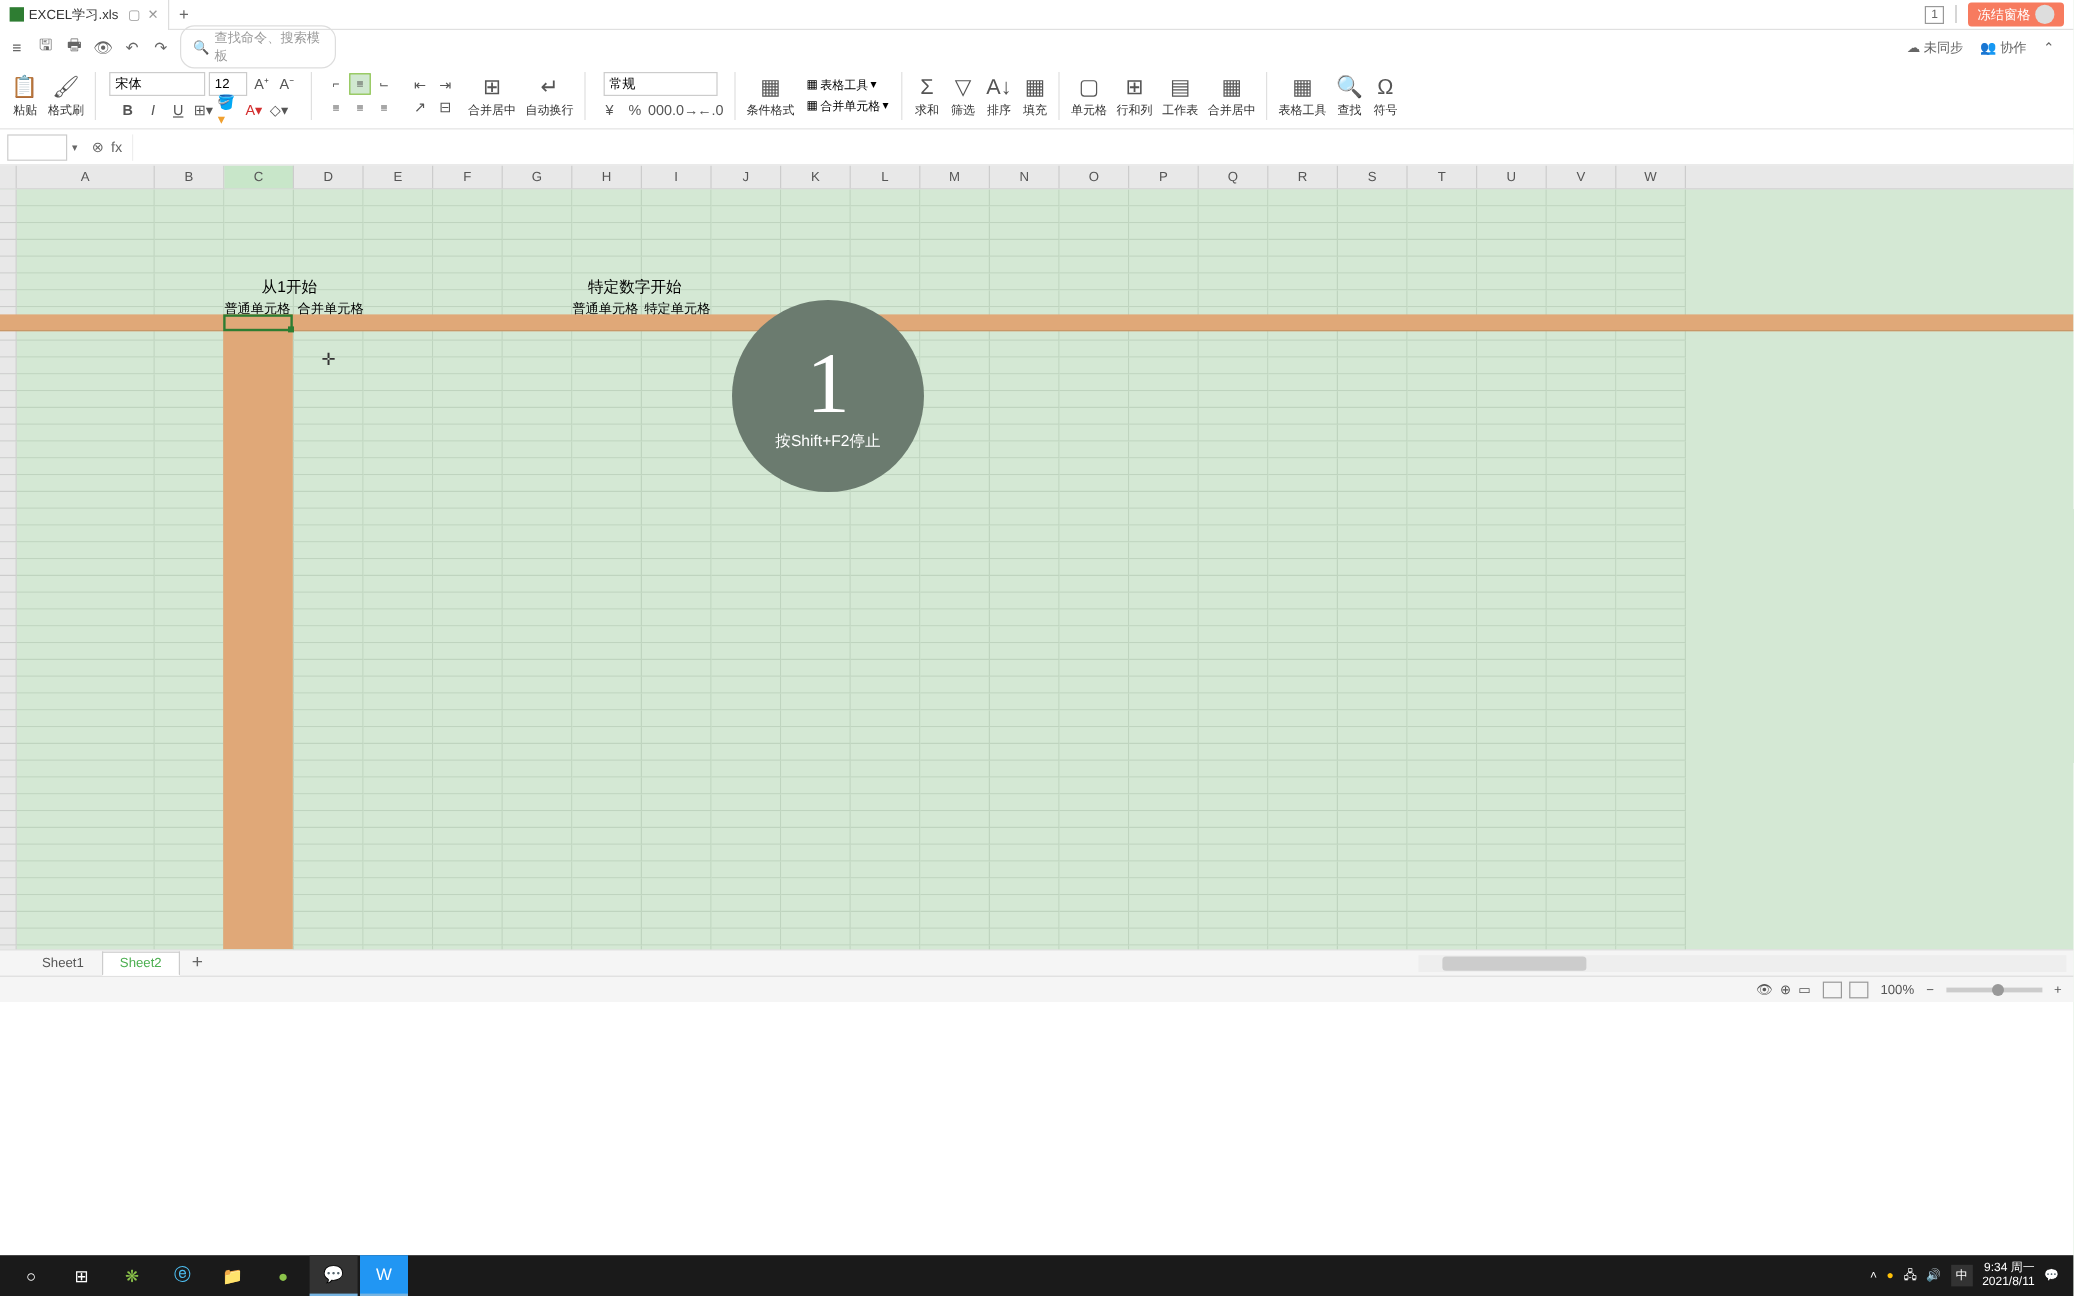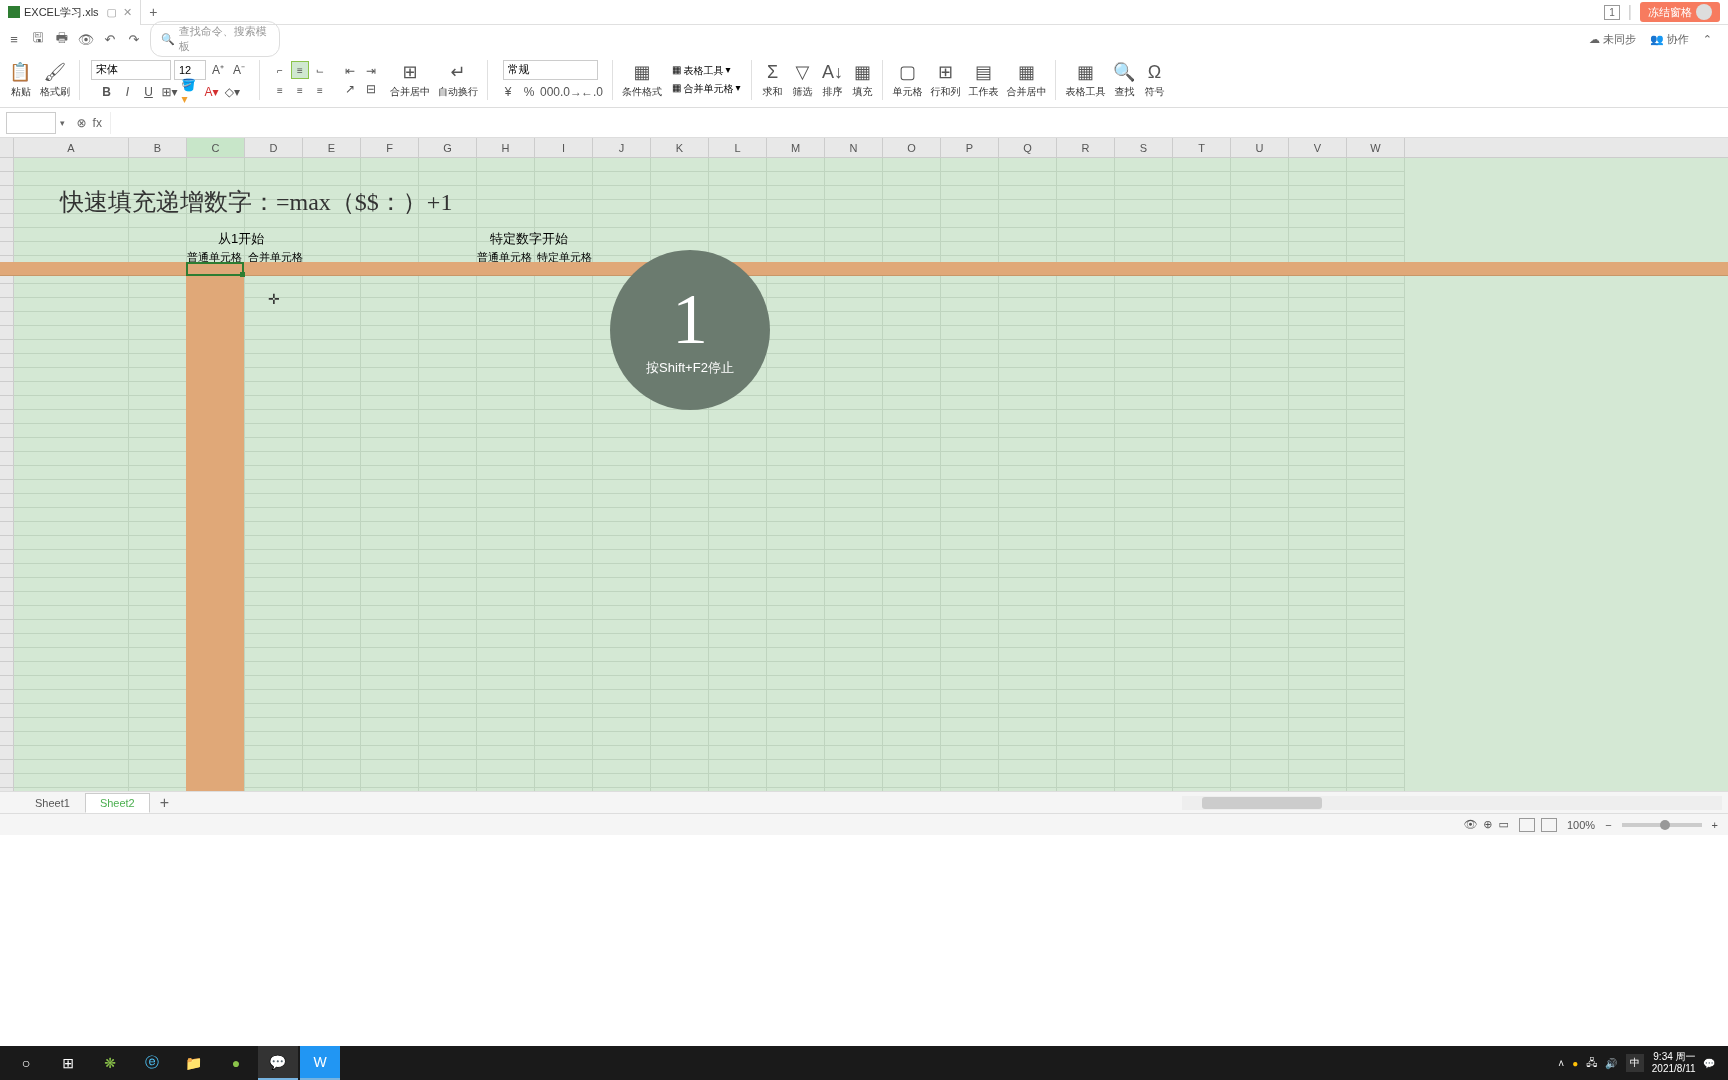--- a/index.html
+++ b/index.html
@@ -1511,21 +1511,20 @@
           <div class="cell" style="width: 58px;"></div>
           <div class="cell" style="width: 58px;"></div>
           <div class="cell" style="width: 58px;"></div>
           <div class="cell" style="width: 58px;"></div>
           <div class="cell" style="width: 58px;"></div>
           <div class="cell" style="width: 58px;"></div>
           <div class="cell" style="width: 58px;"></div>
         </div>
       </div>
 
-    <div class="big-title">快速填充递增数字：=max（$$：）+1</div>
     <div class="sub1">从1开始</div>
     <div class="sub2">特定数字开始</div>
     <div class="lbl lbl1">普通单元格</div>
     <div class="lbl lbl2">合并单元格</div>
     <div class="lbl lbl3">普通单元格</div>
     <div class="lbl lbl4">特定单元格</div>
 
     <div class="orange-col"></div>
     <div class="orange-row"></div>
     <div class="selected-cell">

